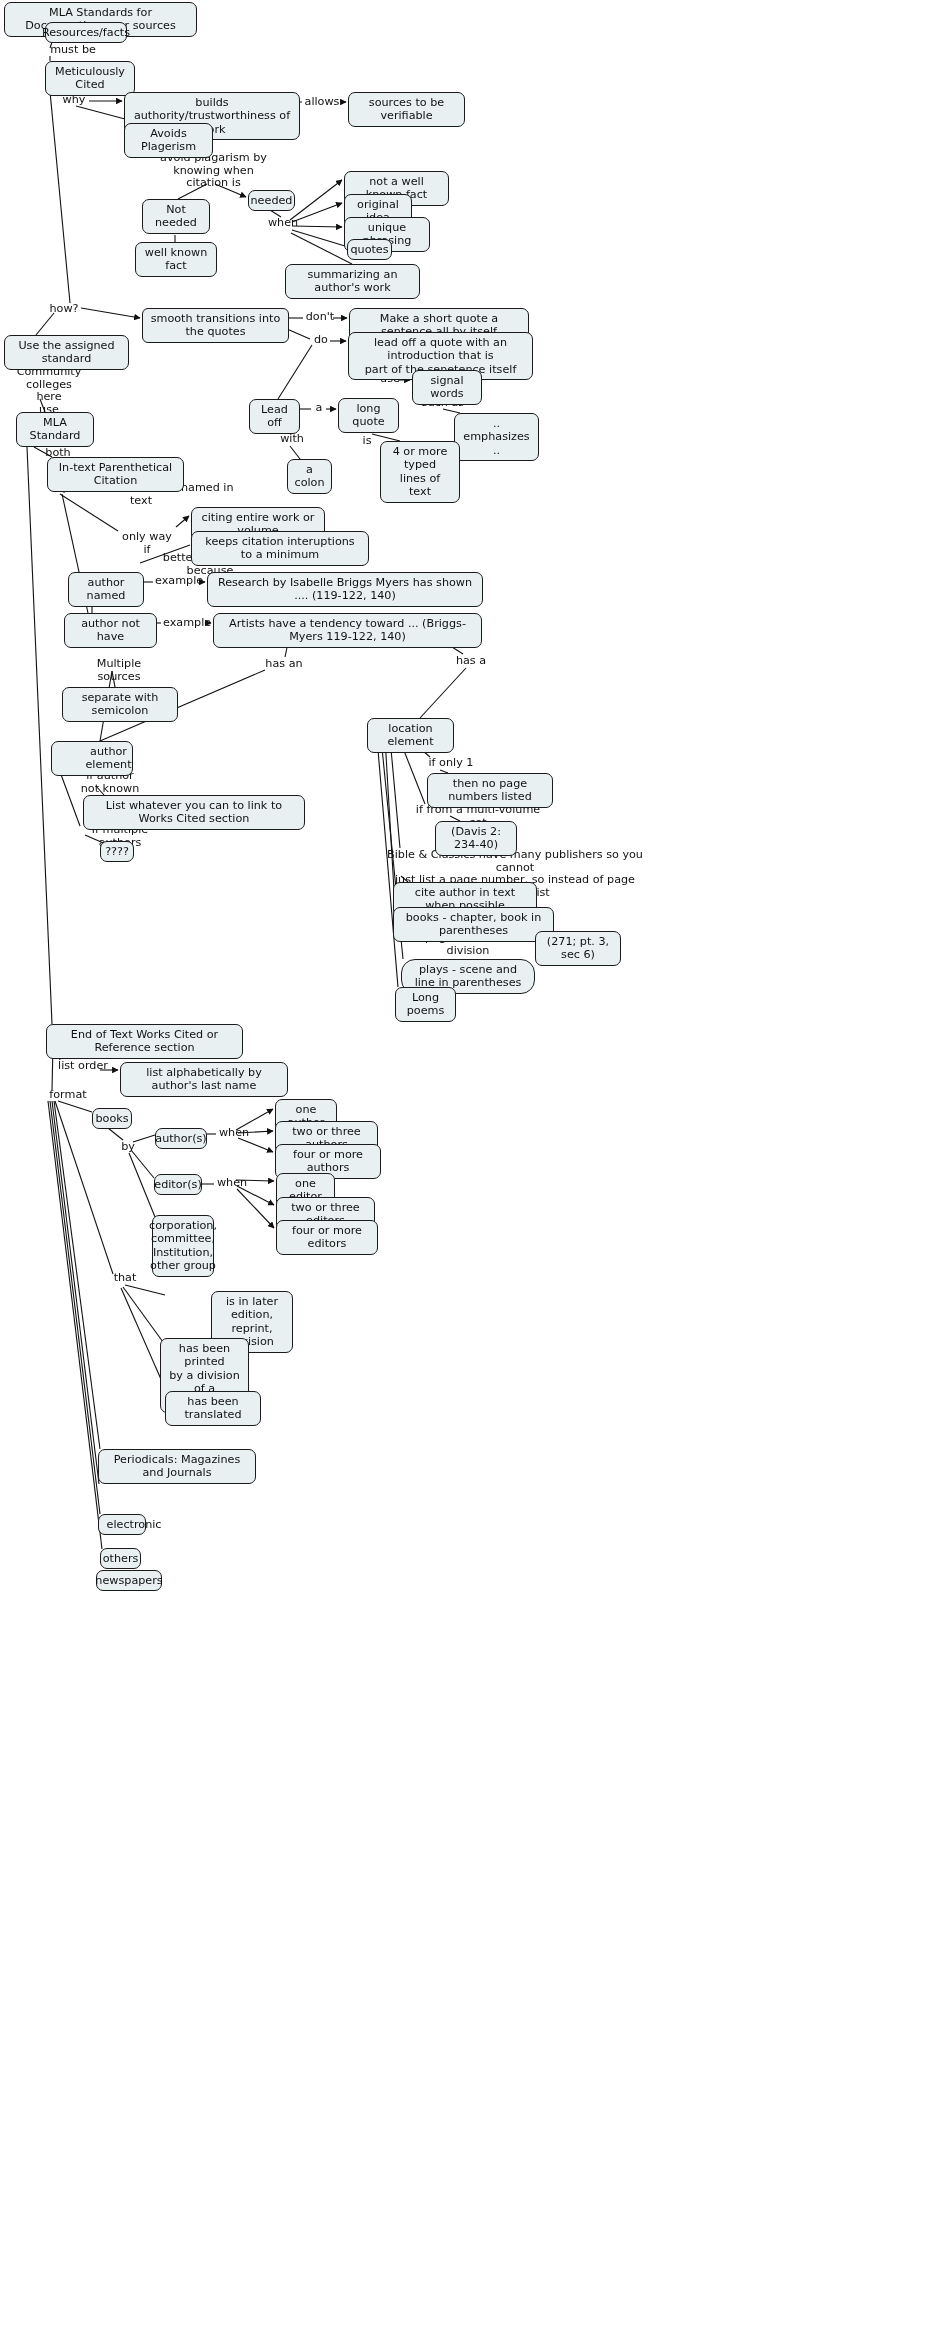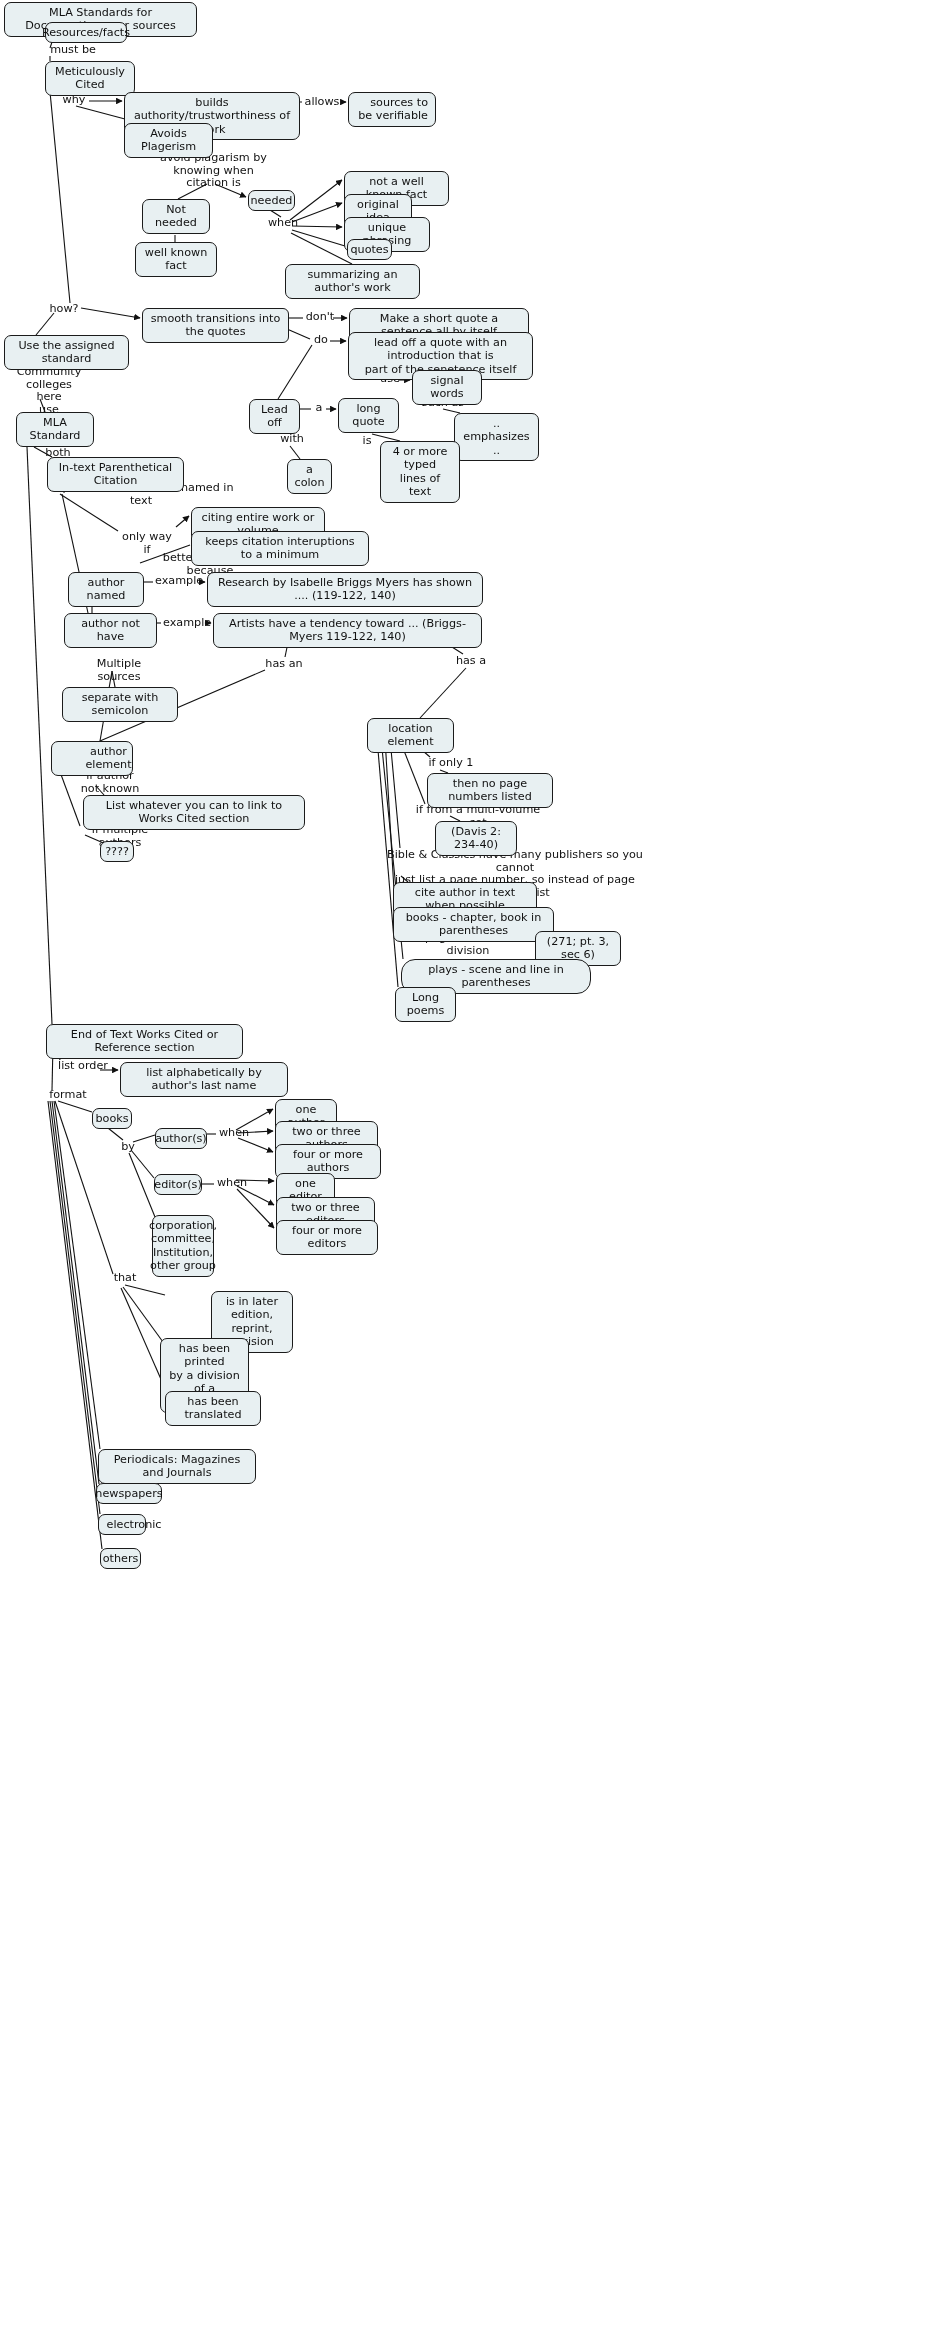--- a/index.html
+++ b/index.html
@@ -219,21 +219,21 @@
       <path d="M 50 1101 L 100 1514"></path>
       <path d="M 48 1101 L 102 1549"></path>
     </g>
   </svg>
 
   <div id="node-layer">
       <div class="node" style="left: 4px; top: 2px; width: 193px; min-height: 20px;">MLA Standards for Documenting your sources</div>
       <div class="node" style="left: 45px; top: 22px; width: 82px; min-height: 20px;">Resources/facts</div>
       <div class="node" style="left: 45px; top: 61px; width: 90px; min-height: 20px;">Meticulously Cited</div>
       <div class="node" style="left: 124px; top: 92px; width: 176px; min-height: 21px;">builds authority/trustworthiness of work</div>
-      <div class="node" style="left: 348px; top: 92px; width: 88px; min-height: 21px; text-align: right;">sources to be verifiable</div>
+      <div class="node" style="left: 348px; top: 92px; width: 117px; min-height: 21px;">sources to be verifiable</div>
       <div class="node" style="left: 124px; top: 123px; width: 89px; min-height: 20px;">Avoids Plagerism</div>
       <div class="node" style="left: 248px; top: 190px; width: 47px; min-height: 20px;">needed</div>
       <div class="node" style="left: 142px; top: 199px; width: 68px; min-height: 20px;">Not needed</div>
       <div class="node" style="left: 135px; top: 242px; width: 82px; min-height: 20px;">well known fact</div>
       <div class="node" style="left: 344px; top: 171px; width: 105px; min-height: 20px;">not a well known fact</div>
       <div class="node" style="left: 344px; top: 194px; width: 68px; min-height: 20px;">original idea</div>
       <div class="node" style="left: 344px; top: 217px; width: 86px; min-height: 20px;">unique phrasing</div>
       <div class="node" style="left: 347px; top: 239px; width: 45px; min-height: 20px;">quotes</div>
       <div class="node" style="left: 285px; top: 264px; width: 135px; min-height: 21px;">summarizing an author's work</div>
       <div class="node" style="left: 142px; top: 308px; width: 147px; min-height: 21px; border-radius: 6px;">smooth transitions into the quotes</div>
@@ -259,21 +259,21 @@
       <div class="node" style="left: 62px; top: 687px; width: 116px; min-height: 20px;">separate with semicolon</div>
       <div class="node" style="left: 367px; top: 718px; width: 87px; min-height: 20px;">location element</div>
       <div class="node" style="left: 51px; top: 741px; width: 82px; min-height: 20px; padding-left: 40px;">author element</div>
       <div class="node" style="left: 427px; top: 773px; width: 126px; min-height: 20px;">then no page numbers listed</div>
       <div class="node" style="left: 83px; top: 795px; width: 222px; min-height: 20px;">List whatever you can to link to Works Cited section</div>
       <div class="node" style="left: 435px; top: 821px; width: 82px; min-height: 20px;">(Davis 2: 234-40)</div>
       <div class="node" style="left: 100px; top: 841px; width: 34px; min-height: 20px;">????</div>
       <div class="node" style="left: 393px; top: 882px; width: 144px; min-height: 20px;">cite author in text when possible</div>
       <div class="node" style="left: 393px; top: 907px; width: 161px; min-height: 20px;">books - chapter, book in parentheses</div>
       <div class="node" style="left: 535px; top: 931px; width: 86px; min-height: 20px;">(271; pt. 3, sec 6)</div>
-      <div class="node" style="left: 401px; top: 959px; width: 190px; min-height: 20px; border-radius: 14px;">plays - scene and line in parentheses</div>
+      <div class="node" style="left: 401px; top: 959px; width: 134px; min-height: 20px; border-radius: 14px;">plays - scene and line in parentheses</div>
       <div class="node" style="left: 395px; top: 987px; width: 61px; min-height: 20px;">Long poems</div>
       <div class="node" style="left: 46px; top: 1024px; width: 197px; min-height: 20px;">End of Text Works Cited or Reference section</div>
       <div class="node" style="left: 120px; top: 1062px; width: 168px; min-height: 20px;">list alphabetically by author's last name</div>
       <div class="node" style="left: 92px; top: 1108px; width: 40px; min-height: 20px;">books</div>
       <div class="node" style="left: 155px; top: 1128px; width: 52px; min-height: 20px;">author(s)</div>
       <div class="node" style="left: 275px; top: 1099px; width: 62px; min-height: 20px;">one author</div>
       <div class="node" style="left: 275px; top: 1121px; width: 103px; min-height: 20px;">two or three authors</div>
       <div class="node" style="left: 275px; top: 1144px; width: 106px; min-height: 20px;">four or more authors</div>
       <div class="node" style="left: 154px; top: 1174px; width: 48px; min-height: 20px;">editor(s)</div>
       <div class="node" style="left: 276px; top: 1173px; width: 59px; min-height: 20px;">one editor</div>
@@ -284,21 +284,21 @@
 Institution,
 other group</div>
       <div class="node" style="left: 163px; top: 1291px; width: 82px; min-height: 40px; margin-left: 48px;">is in later edition,
 reprint,
 revision</div>
       <div class="node" style="left: 160px; top: 1338px; width: 89px; min-height: 40px;">has been printed
 by a division of a
 publisher</div>
       <div class="node" style="left: 165px; top: 1391px; width: 96px; min-height: 20px;">has been translated</div>
       <div class="node" style="left: 98px; top: 1449px; width: 158px; min-height: 20px;">Periodicals: Magazines and Journals</div>
-      <div class="node" style="left: 96px; top: 1483px; width: 66px; min-height: 20px;">newspapers</div>
+      <div class="node" style="left: 96px; top: 1570px; width: 66px; min-height: 20px;">newspapers</div>
       <div class="node" style="left: 98px; top: 1514px; width: 48px; min-height: 20px; padding-left: 31px;">electronic</div>
       <div class="node" style="left: 100px; top: 1548px; width: 41px; min-height: 20px;">others</div>
     </div>
 
   <div id="label-layer">
       <div class="lbl" style="left: 48px; top: 44px; width: 50px;">must be</div>
       <div class="lbl" style="left: 60px; top: 94px; width: 28px;">why</div>
       <div class="lbl" style="left: 303px; top: 96px; width: 38px;">allows</div>
       <div class="lbl" style="left: 155px; top: 152px; width: 117px;">avoid plagarism by
 knowing when

